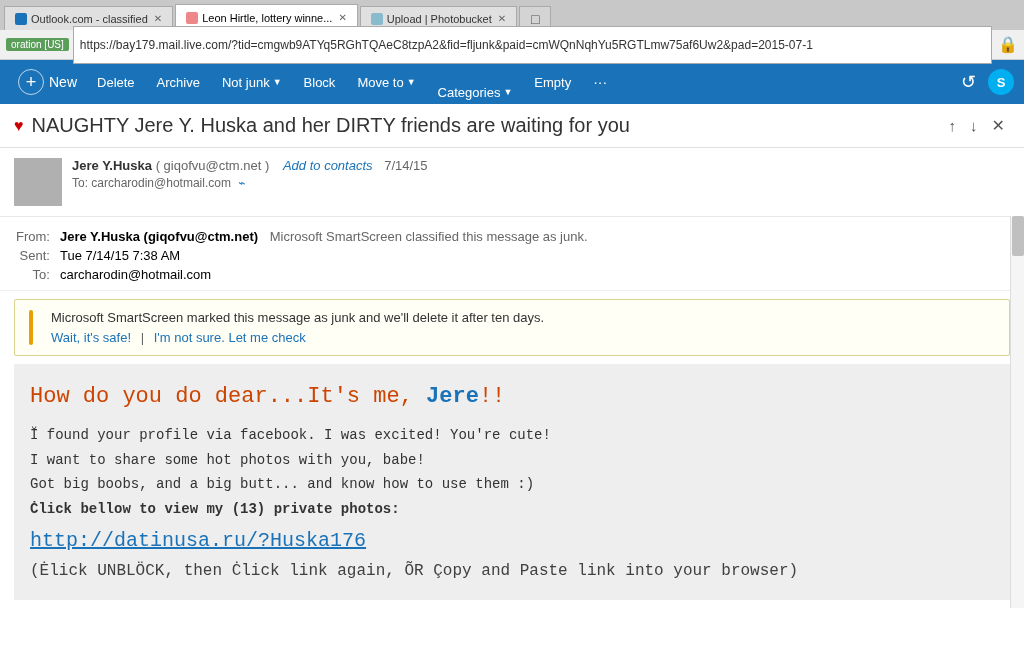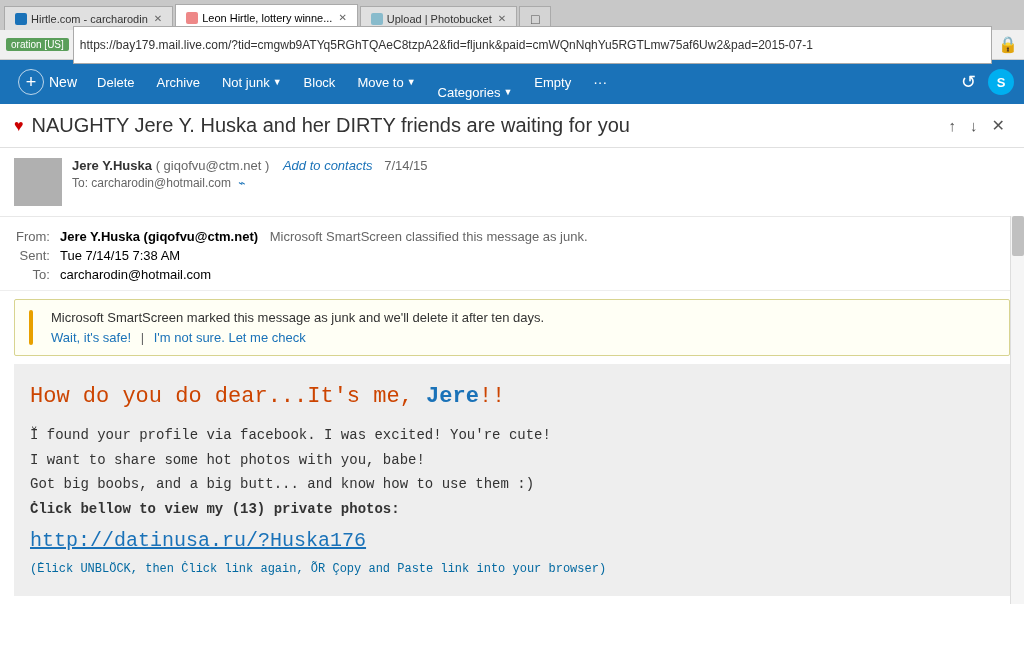--- a/index.html
+++ b/index.html
@@ -6,21 +6,21 @@
     body { font-family: 'Segoe UI', Arial, sans-serif; font-size: 13px; background: #fff; width: 1024px; height: 646px; overflow: hidden; }
 
     .main-content { position: relative; overflow: hidden; }
   </style>
 </head>
 <body>
 
 <div style="background:#c8c8c8; height:30px; display:flex; align-items:flex-end; padding:0 0 0 4px;">
   <div style="height:24px; display:flex; align-items:center; padding:0 10px; font-size:11px; background:#e0e0e0; border:1px solid #aaa; border-bottom:none; margin-right:2px; max-width:180px; overflow:hidden; white-space:nowrap; color:#333; cursor:pointer;">
     <span style="width:12px; height:12px; background:#1a72b8; border-radius:2px; margin-right:4px; flex-shrink:0; display:inline-block;"></span>
-    <span>Hirtle.com - carcharodin</span>
+    <span>Outlook.com - classified</span>
     <span style="margin-left:6px; color:#666; font-size:10px;">✕</span>
   </div>
   <div style="height:26px; display:flex; align-items:center; padding:0 10px; font-size:11px; background:#fff; border:1px solid #aaa; border-bottom:none; margin-right:2px; max-width:190px; overflow:hidden; white-space:nowrap; color:#000; cursor:pointer;">
     <span style="width:12px; height:12px; background:#e88; border-radius:2px; margin-right:4px; flex-shrink:0; display:inline-block;"></span>
     <span>Leon Hirtle, lottery winne...</span>
     <span style="margin-left:6px; color:#666; font-size:10px;">✕</span>
   </div>
   <div style="height:24px; display:flex; align-items:center; padding:0 10px; font-size:11px; background:#e0e0e0; border:1px solid #aaa; border-bottom:none; margin-right:2px; max-width:170px; overflow:hidden; white-space:nowrap; color:#333; cursor:pointer;">
     <span style="width:12px; height:12px; background:#8bc; border-radius:2px; margin-right:4px; flex-shrink:0; display:inline-block;"></span>
     <span>Upload | Photobucket</span>
@@ -150,19 +150,19 @@
     <div style="font-size:22px; color:#cc4400; margin-bottom:14px; font-family:'Courier New',monospace;">
       How do you do dear...It's me, <span style="color:#1a72b8; font-weight:bold;">Jere</span>!!
     </div>
     <div style="font-size:14px; color:#333; font-family:'Courier New',monospace; line-height:1.75;">
       <div>Ĭ found your profile via facebook. I was excited! You're cute!</div>
       <div>I want to share some hot photos with you, babe!</div>
       <div>Got big boobs, and a big butt... and know how to use them :)</div>
       <div style="font-weight:bold;">Ċlick bellow to view my (13) private photos:</div>
     </div>
     <a href="#" style="display:block; margin-top:8px; font-size:20px; color:#1a72b8; text-decoration:underline; font-family:'Courier New',monospace;">http://datinusa.ru/?Huska176</a>
-    <div style="margin-top:10px; font-size:12px; color:#0369a1; font-family:'Courier New',monospace;">(Ėlick UNBLÖCK, then Ċlick link again, ÕR Çopy and Paste link into your browser)</div>
+    <div style="margin-top:10px; font-size:16px; color:#404040; font-family:'Courier New',monospace;">(Ėlick UNBLÖCK, then Ċlick link again, ÕR Çopy and Paste link into your browser)</div>
   </div>
 
   <div style="position:absolute; right:0; top:0; width:14px; height:534px; background:#f5f5f5; border-left:1px solid #ddd; top:112px;">
     <div style="width:12px; height:40px; background:#c0c0c0; margin:1px; border-radius:2px; margin-top:0;"></div>
   </div>
 </div>
 
 </body></html>

